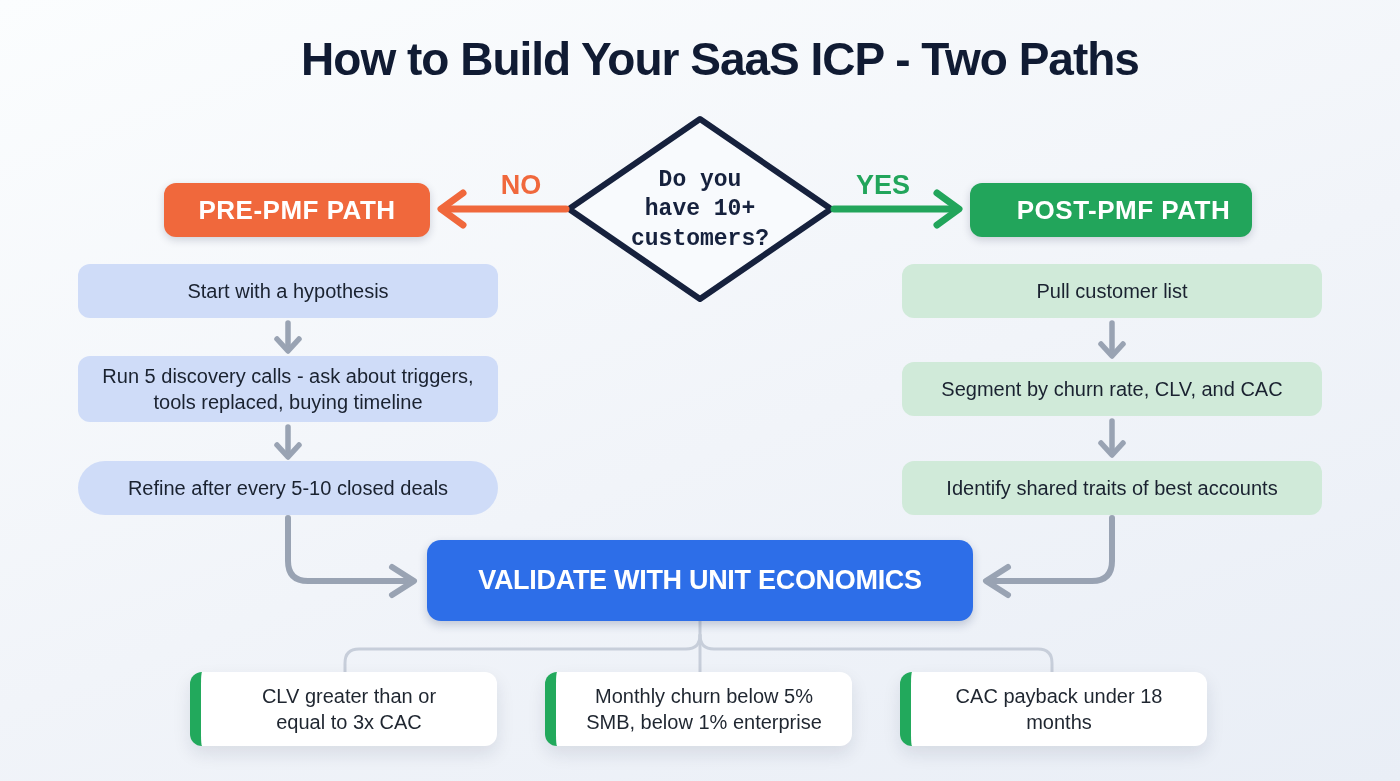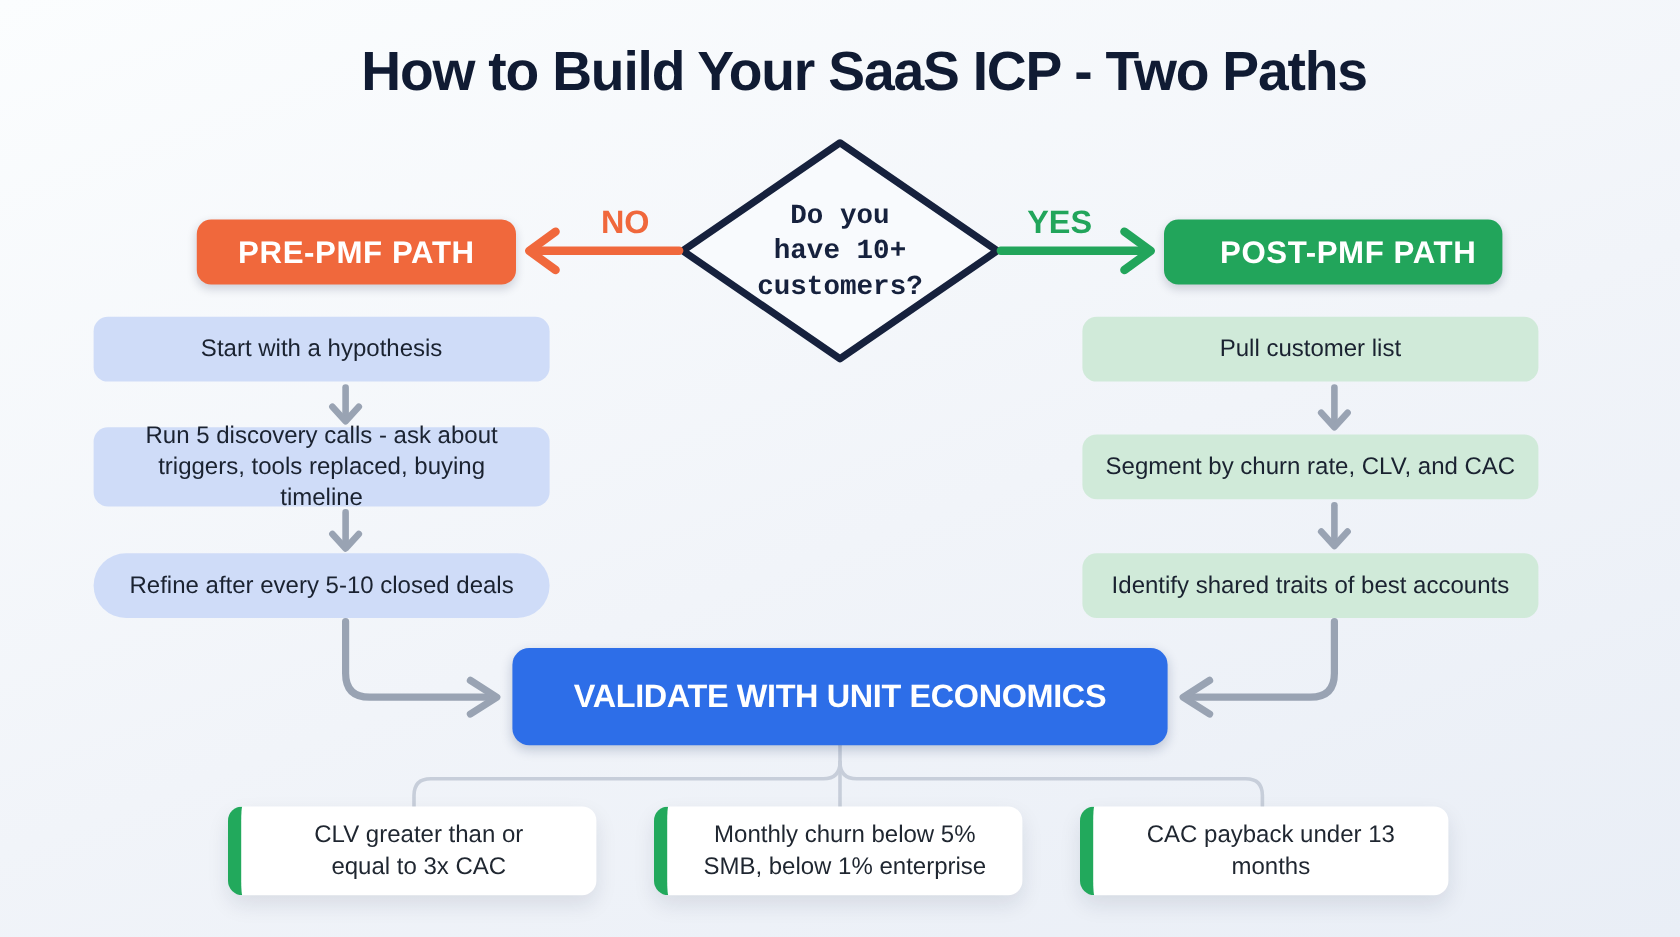--- a/index.html
+++ b/index.html
@@ -44,21 +44,21 @@
     top:183px;height:54px;
     display:flex;align-items:center;justify-content:center;
     border-radius:12px;
     color:#ffffff;font-size:26px;font-weight:800;letter-spacing:0.5px;
     box-shadow:0 3px 8px rgba(20,30,60,0.18);
   }
   .path-badge.pre{left:164px;width:266px;background:#F0683C;}
   .path-badge.post{left:970px;width:282px;background:#22A55B;padding-left:25px;}
 
   .step{
-    width:380px;border-radius:12px;
+    width:420px;border-radius:12px;
     display:flex;align-items:center;justify-content:center;
     text-align:center;
     font-size:20px;color:#1A2230;line-height:1.3;
     padding:6px 18px;
   }
   .step.blue{background:#CFDCF8;left:78px;}
   .step.green{background:#D0EAD9;left:902px;}
   .step .step-text{display:block;max-width:392px;}
 
   .pre-step-1{top:264px;height:54px;}
@@ -179,16 +179,16 @@
     <span class="step-text">Identify shared traits of best accounts</span>
   </div>
 
   <div class="abs criteria-card c1">
     <span class="card-text">CLV greater than or equal to 3x CAC</span>
   </div>
   <div class="abs criteria-card c2">
     <span class="card-text">Monthly churn below 5% SMB, below 1% enterprise</span>
   </div>
   <div class="abs criteria-card c3">
-    <span class="card-text">CAC payback under 13 months</span>
+    <span class="card-text">CAC payback under 18 months</span>
   </div>
 
 </div>
 
 </body></html>

